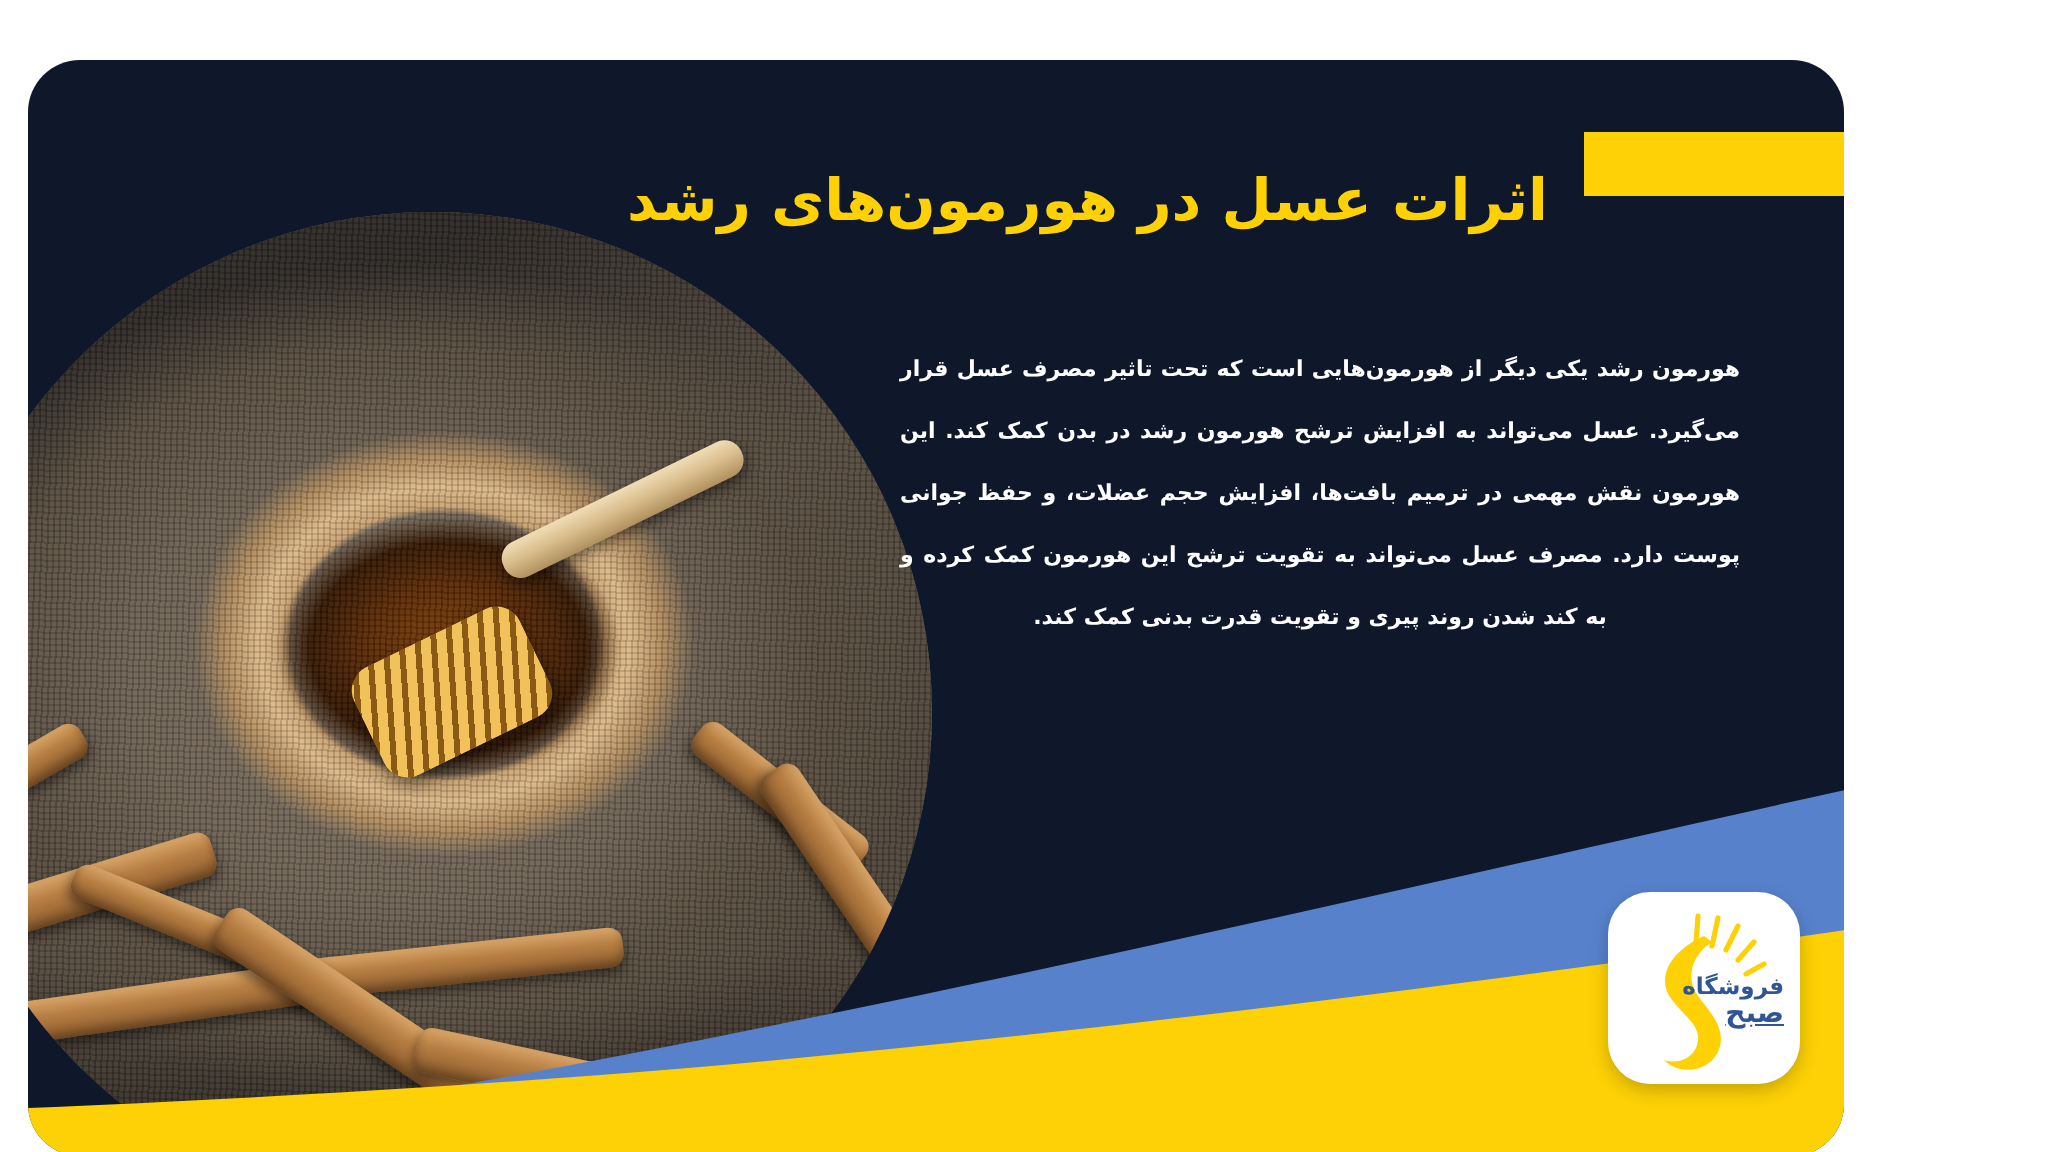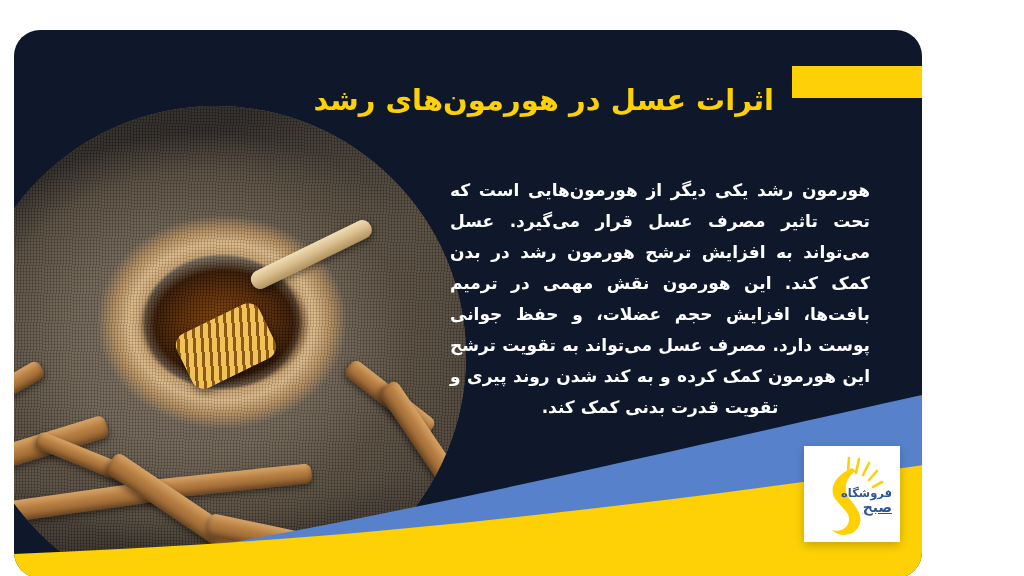--- a/index.html
+++ b/index.html
@@ -167,36 +167,36 @@
   }
 
   
   .body-copy {
     position: absolute;
     right: 52px;
     top: 128px;
     width: 420px;
     z-index: 8;
     color: #ffffff;
-    font-size: 17px;
+    font-size: 11px;
     font-weight: 700;
     line-height: 31px;
     text-align: justify;
     text-align-last: center;
     direction: rtl;
   }
 
   
   .logo-badge {
     position: absolute;
     right: 22px;
     bottom: 36px;
     width: 96px;
     height: 96px;
-    border-radius: 0;
+    border-radius: 21px;
     background: #ffffff;
     z-index: 9;
     box-shadow: 0 3px 9px rgba(0,0,0,.22);
   }
   .logo-svg { display: block; width: 96px; height: 96px; }
 
   .logo-text-wrap {
     position: absolute;
     right: 8px;
     top: 42px;

